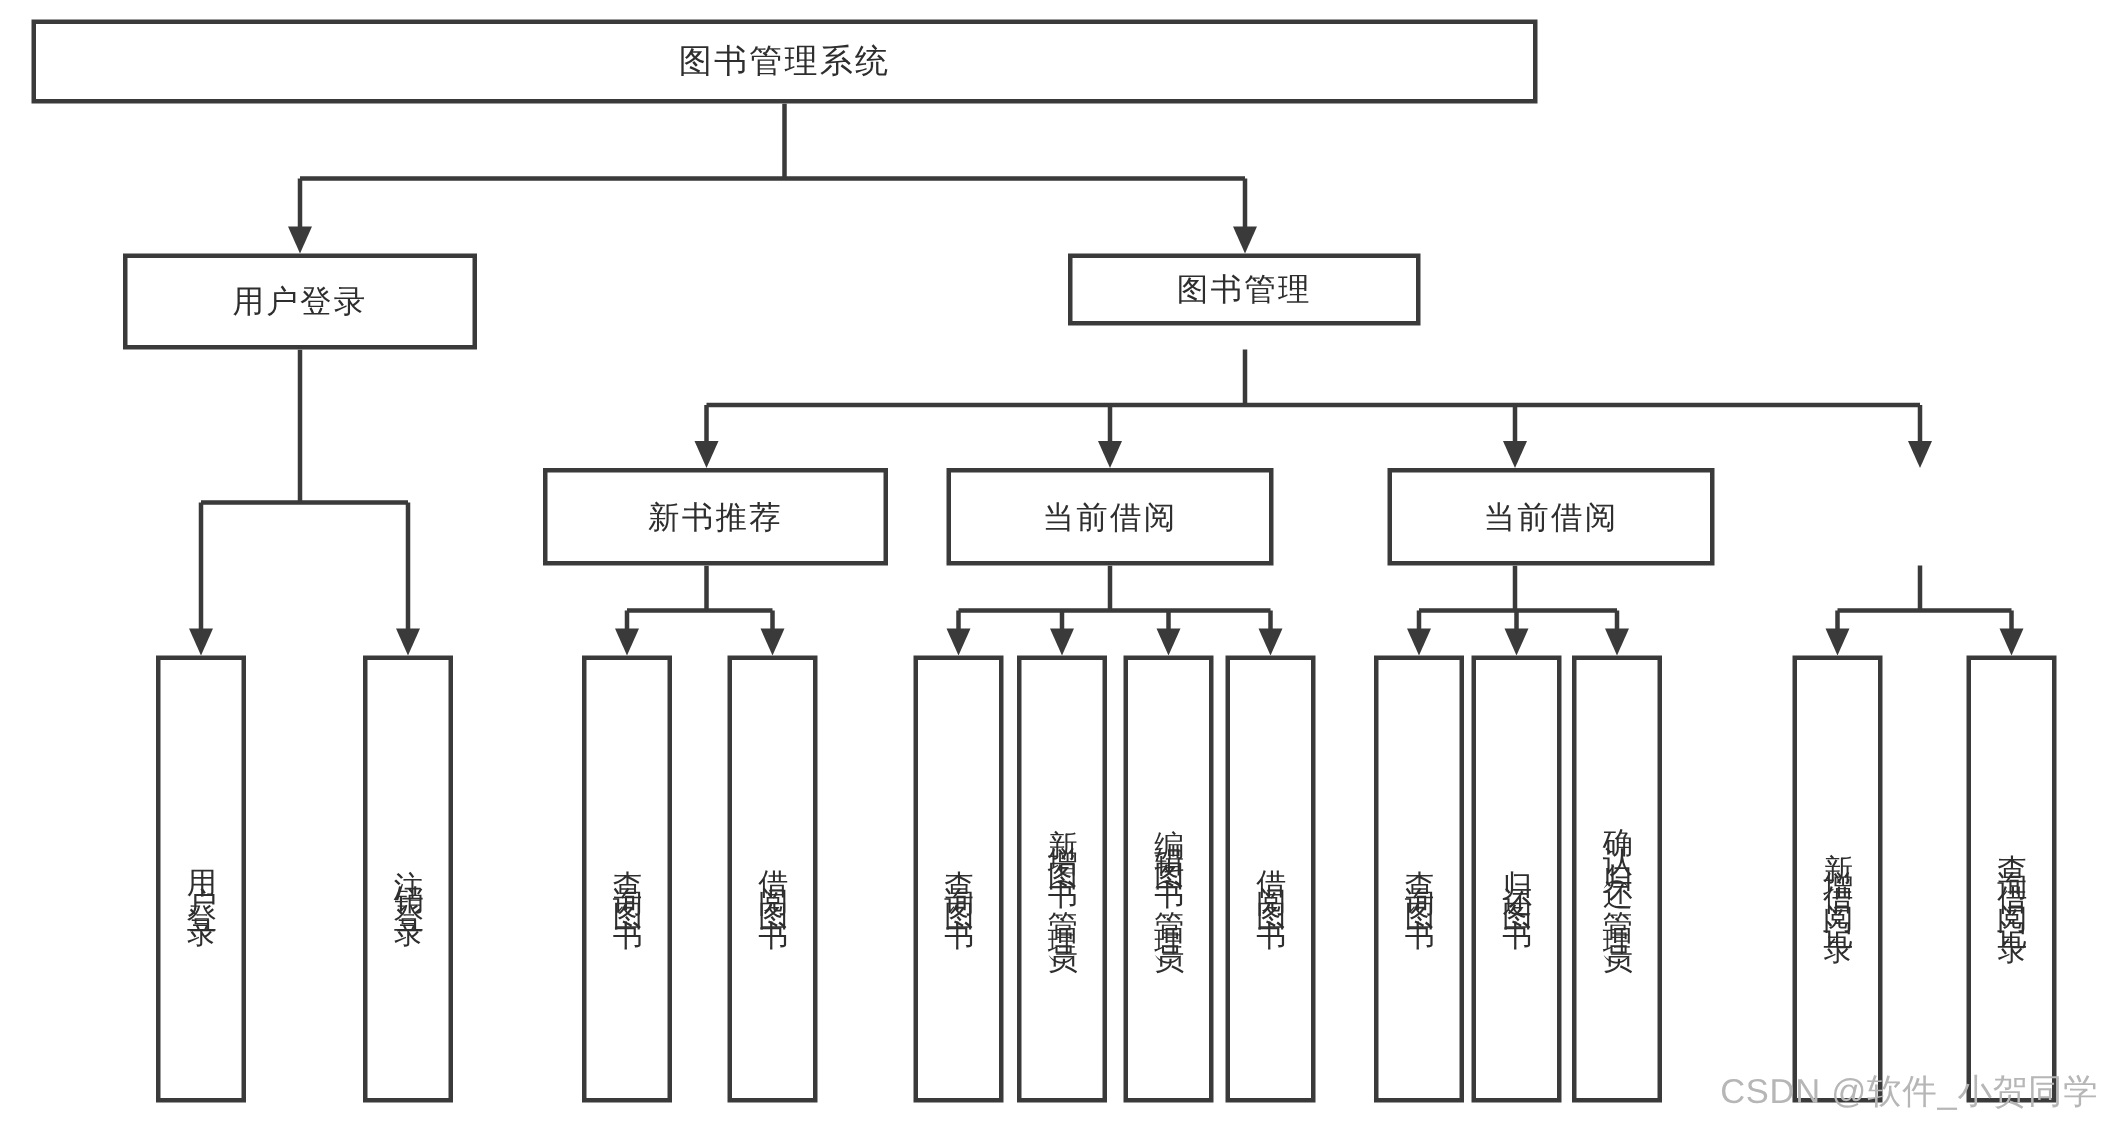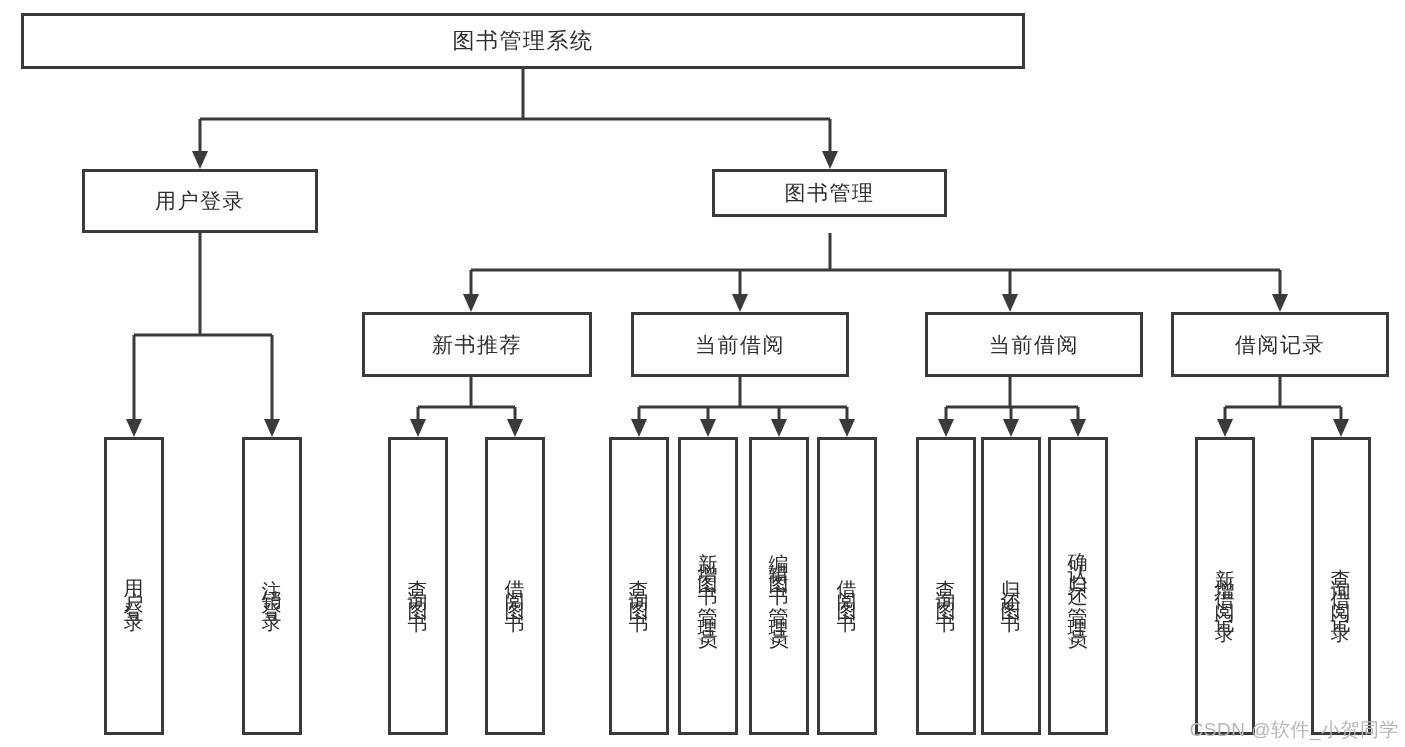--- a/index.html
+++ b/index.html
@@ -51,21 +51,21 @@
     text-orientation: mixed;
     font-size: 20px;
     line-height: 1;
     letter-spacing: 11px;
     white-space: nowrap;
   }
   .watermark {
     position: absolute;
     right: 6px;
     bottom: 4px;
-    font-size: 19px;
+    font-size: 23px;
     letter-spacing: 0.5px;
     color: var(--watermark, #b6b6b6);
     white-space: nowrap;
   }
 </style>
 </head>
 <body>
 
 <div class="canvas">
 
@@ -116,23 +116,20 @@
 
   <div class="box h-box" style="left:362px; top:312px; width:230px; height:65px;">
     <span class="label">新书推荐</span>
   </div>
   <div class="box h-box" style="left:631px; top:312px; width:218px; height:65px;">
     <span class="label">当前借阅</span>
   </div>
   <div class="box h-box" style="left:901px; top:312px; width:218px; height:65px;margin-left:24px;">
     <span class="label">当前借阅</span>
   </div>
-  <div class="box h-box" style="left:1171px; top:312px; width:218px; height:65px;">
-    <span class="label">借阅记录</span>
-  </div>
 
   <div class="box v-box" style="left:104px; top:437px; width:60px; height:298px;">
     <span class="label">用户登录</span>
   </div>
   <div class="box v-box" style="left:242px; top:437px; width:60px; height:298px;">
     <span class="label">注销登录</span>
   </div>
 
   <div class="box v-box" style="left:388px; top:437px; width:60px; height:298px;">
     <span class="label">查询图书</span>

